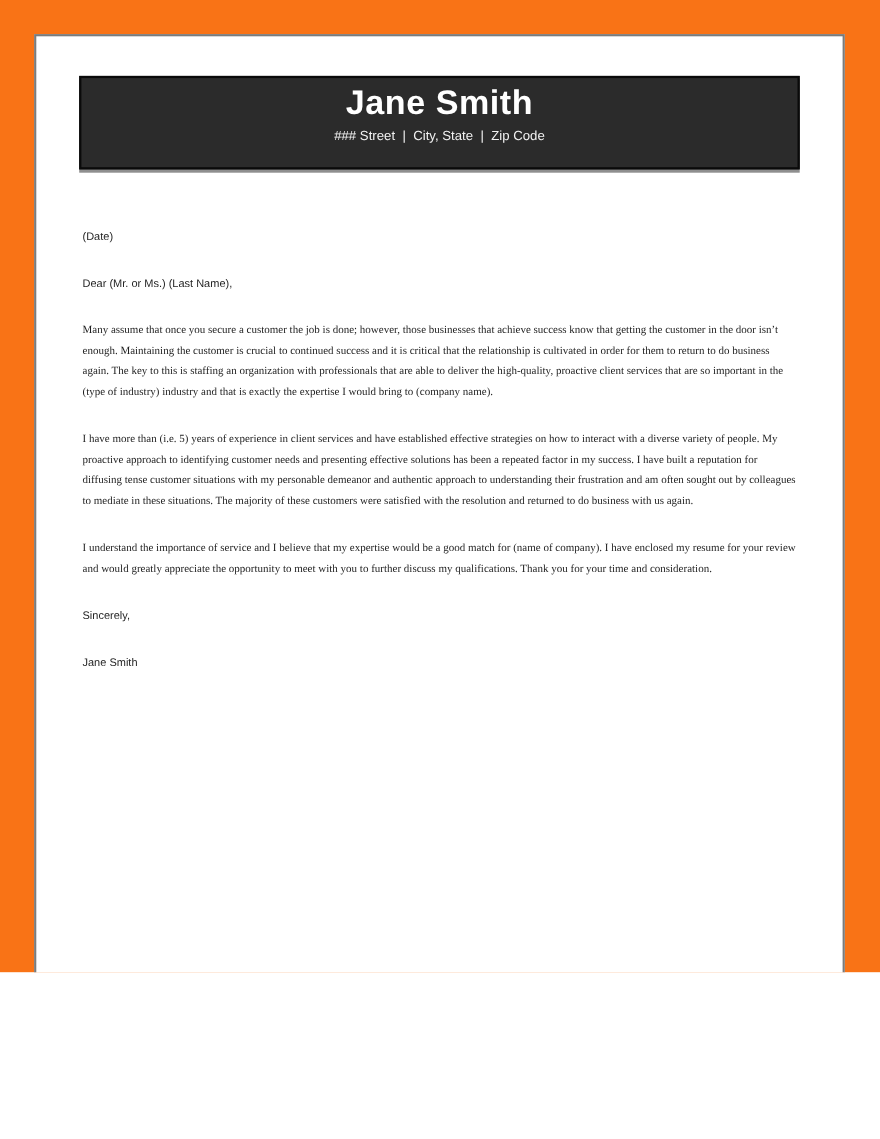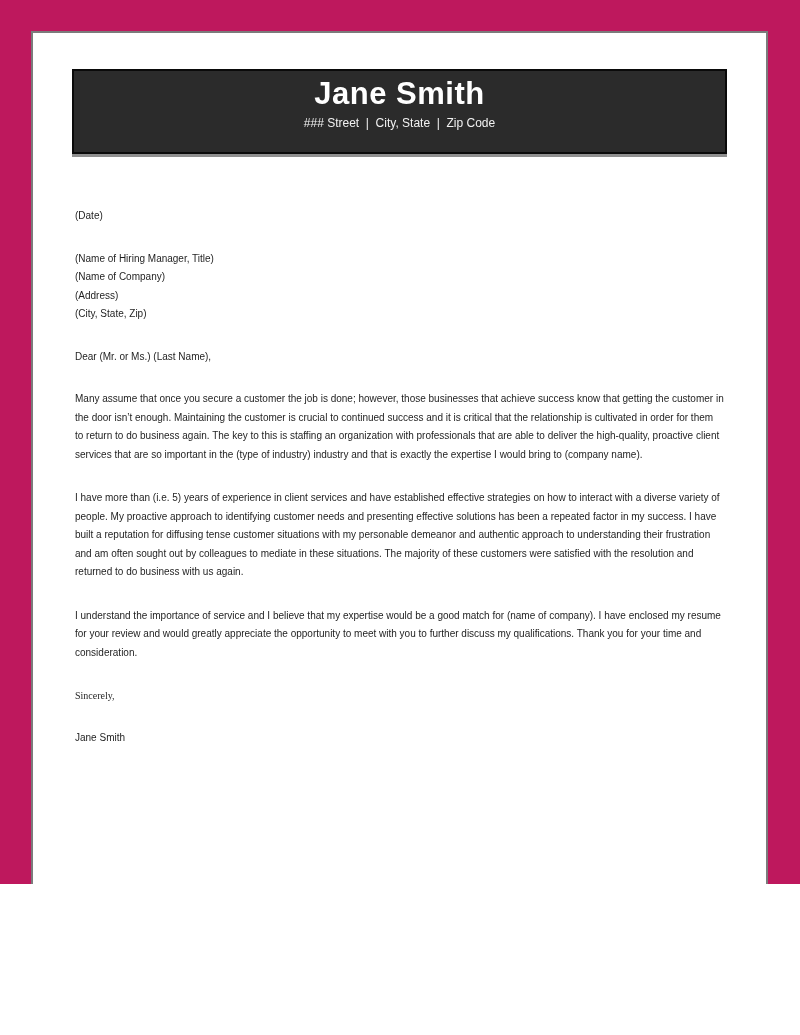--- a/index.html
+++ b/index.html
@@ -4,21 +4,21 @@
 <style>
   * { margin: 0; padding: 0; box-sizing: border-box; }
   html, body {
     background: #ffffff;
     font-family: "Liberation Sans", sans-serif;
   }
   .canvas {
     position: relative;
     width: 800px;
     height: 884px;
-    background: #be185d;
+    background: #f97316;
     margin: 0 auto;
     overflow: hidden;
   }
   .page-frame {
     position: absolute;
     left: 31px;
     top: 31px;
     width: 737px;
     height: 973px;
     border: 2px solid #7b7b7b;
@@ -47,44 +47,38 @@
     line-height: 18px;
     white-space: pre-wrap;
   }
   .letter {
     padding: 53px 42px 0 42px;
     color: #1e1e1e;
     font-size: 10px;
     line-height: 18.5px;
   }
   .letter-block { margin-bottom: 24px; }
-  .letter p { margin-bottom: 25px; }
-  .closing { margin-bottom: 23px; font-family: Liberation Serif, serif; }
+  .letter p { margin-bottom: 25px; font-family: Liberation Serif, serif; }
+  .closing { margin-bottom: 23px; }
 </style>
 </head>
 <body>
 
 <div class="canvas">
   <div class="page-frame">
 
     <div class="header-banner">
       <div class="header-name">Jane Smith</div>
       <div class="header-contact">### Street  |  City, State  |  Zip Code</div>
     </div>
 
     <div class="letter">
 
       <div class="letter-block">(Date)</div>
 
-      <div class="letter-block">
-        <div>(Name of Hiring Manager, Title)</div>
-        <div>(Name of Company)</div>
-        <div>(Address)</div>
-        <div>(City, State, Zip)</div>
-      </div>
 
       <div class="letter-block">Dear (Mr. or Ms.) (Last Name),</div>
 
       <p>Many assume that once you secure a customer the job is done; however, those businesses that achieve success know that getting the customer in the door isn’t enough. Maintaining the customer is crucial to continued success and it is critical that the relationship is cultivated in order for them to return to do business again. The key to this is staffing an organization with professionals that are able to deliver the high-quality, proactive client services that are so important in the (type of industry) industry and that is exactly the expertise I would bring to (company name).</p>
 
       <p>I have more than (i.e. 5) years of experience in client services and have established effective strategies on how to interact with a diverse variety of people. My proactive approach to identifying customer needs and presenting effective solutions has been a repeated factor in my success. I have built a reputation for diffusing tense customer situations with my personable demeanor and authentic approach to understanding their frustration and am often sought out by colleagues to mediate in these situations. The majority of these customers were satisfied with the resolution and returned to do business with us again.</p>
 
       <p>I understand the importance of service and I believe that my expertise would be a good match for (name of company). I have enclosed my resume for your review and would greatly appreciate the opportunity to meet with you to further discuss my qualifications. Thank you for your time and consideration.</p>
 
       <div class="closing">Sincerely,</div>

